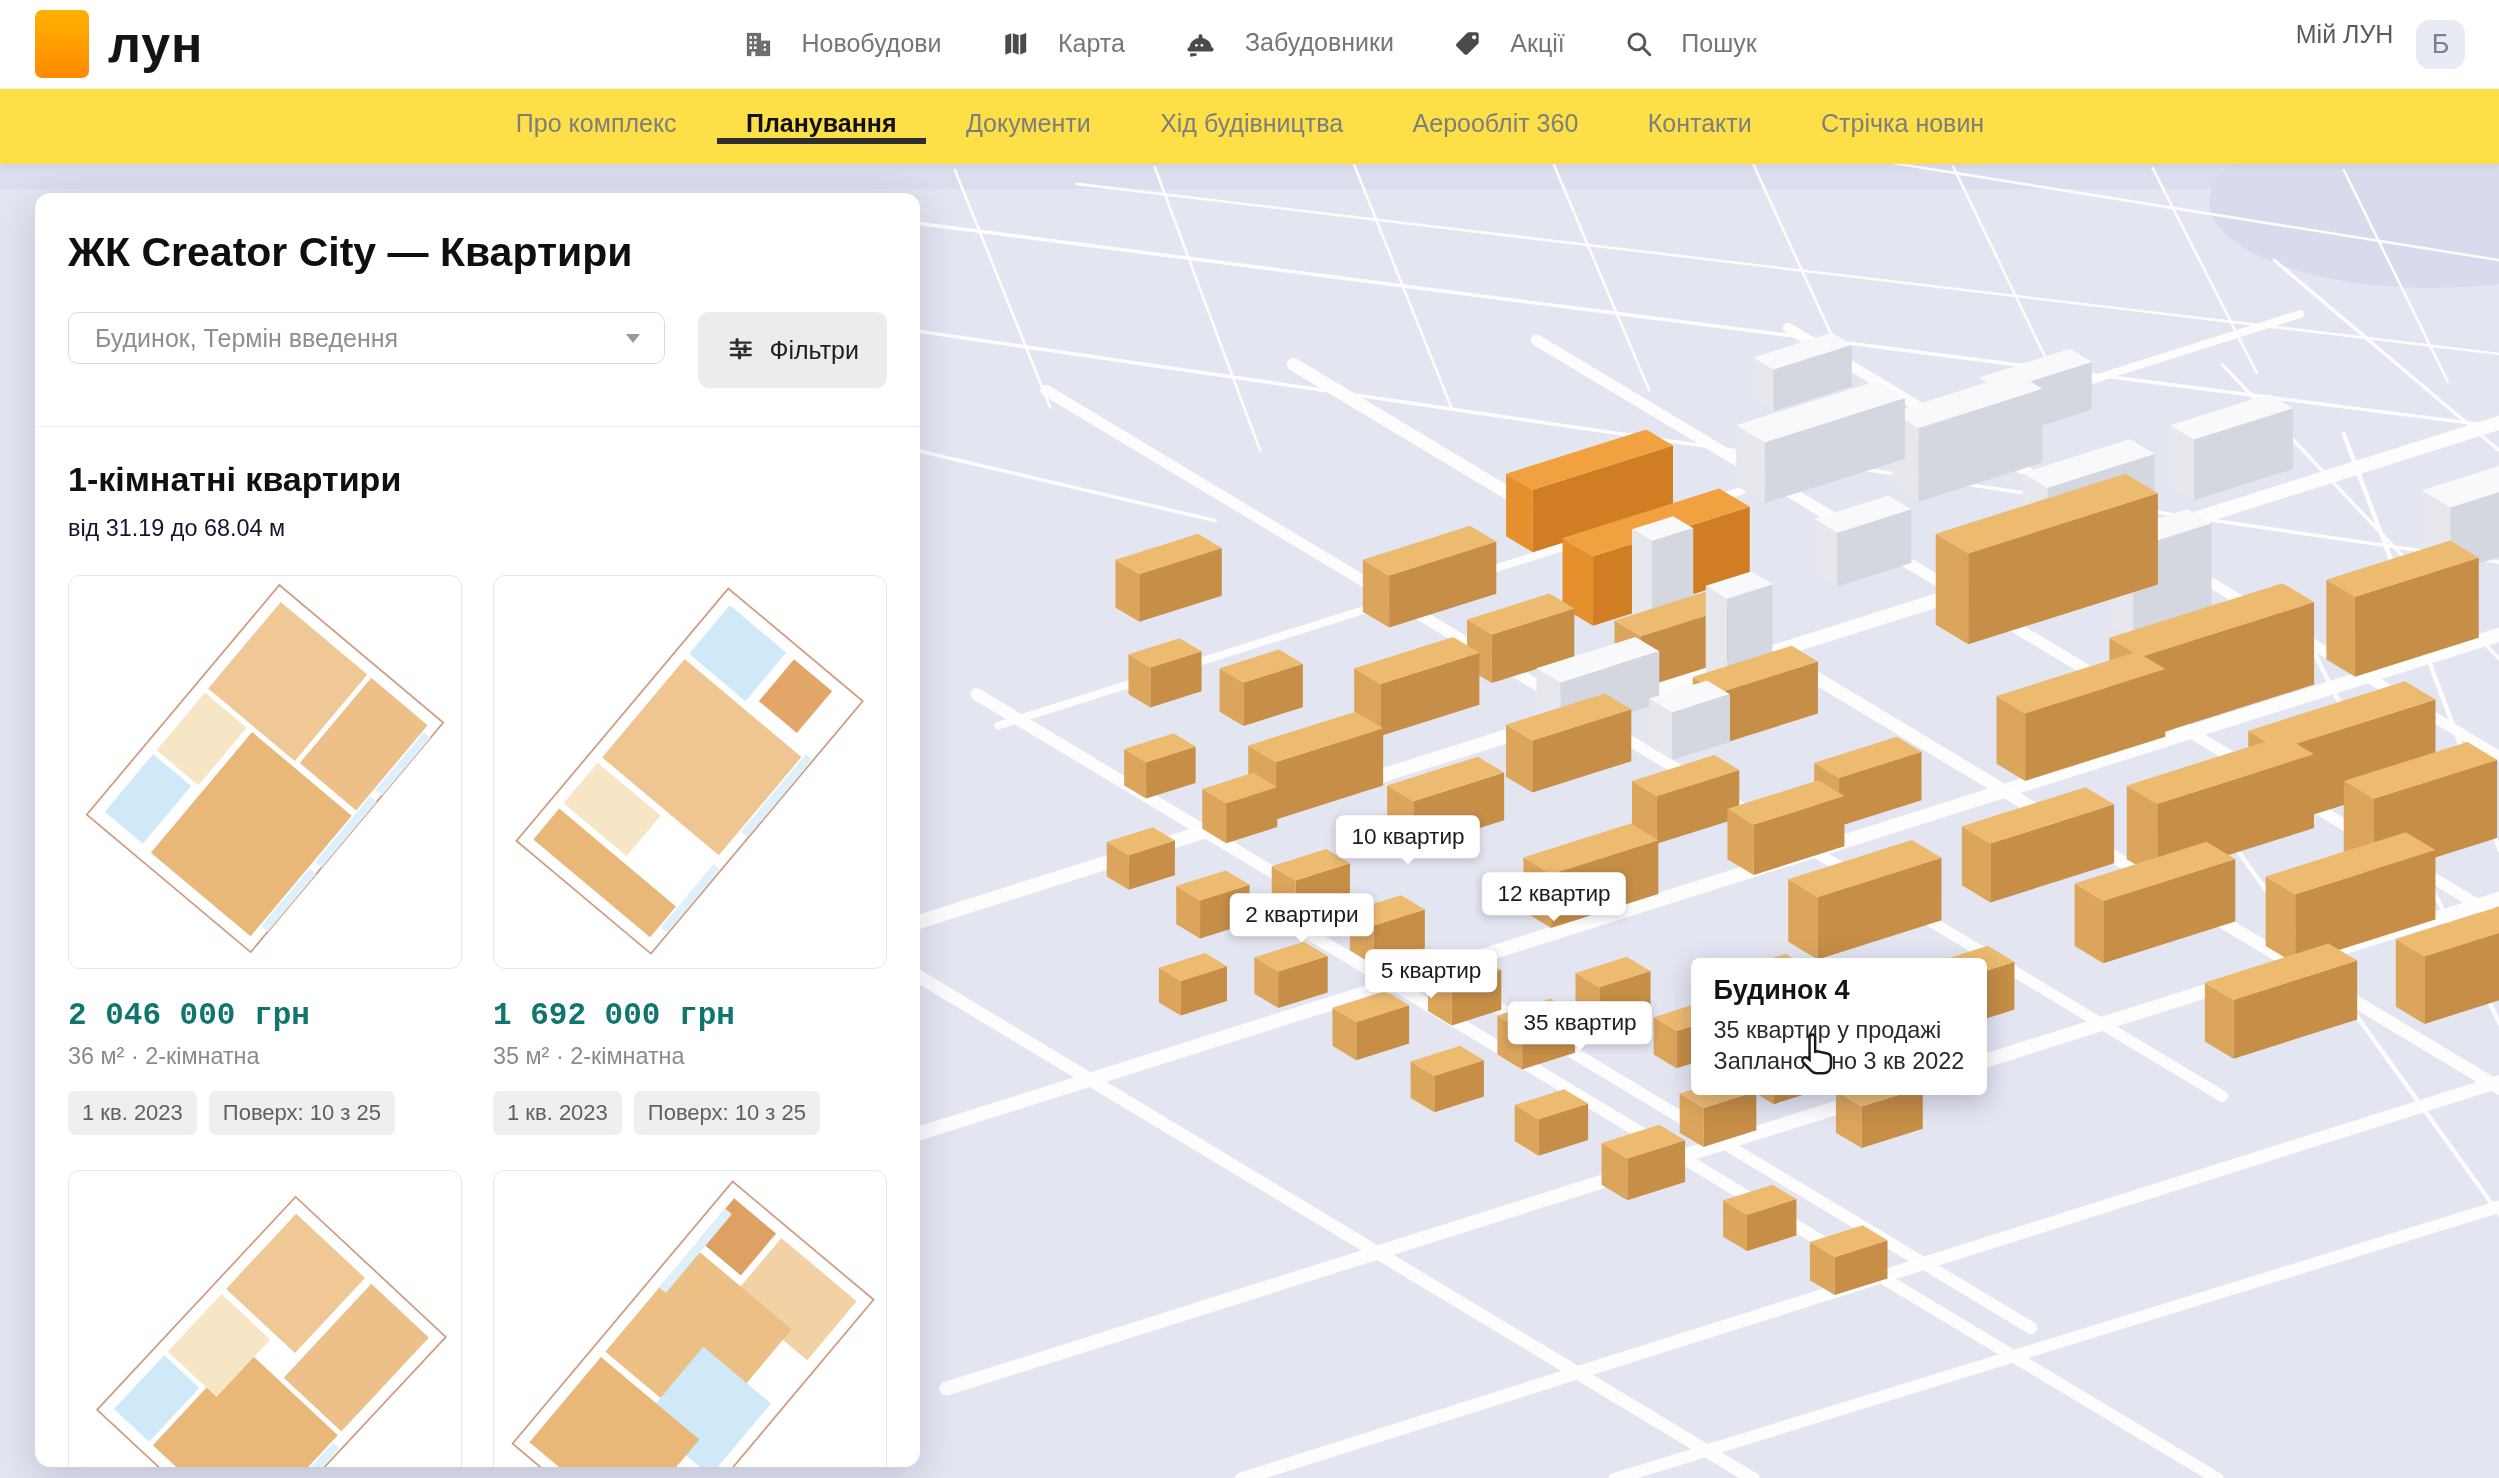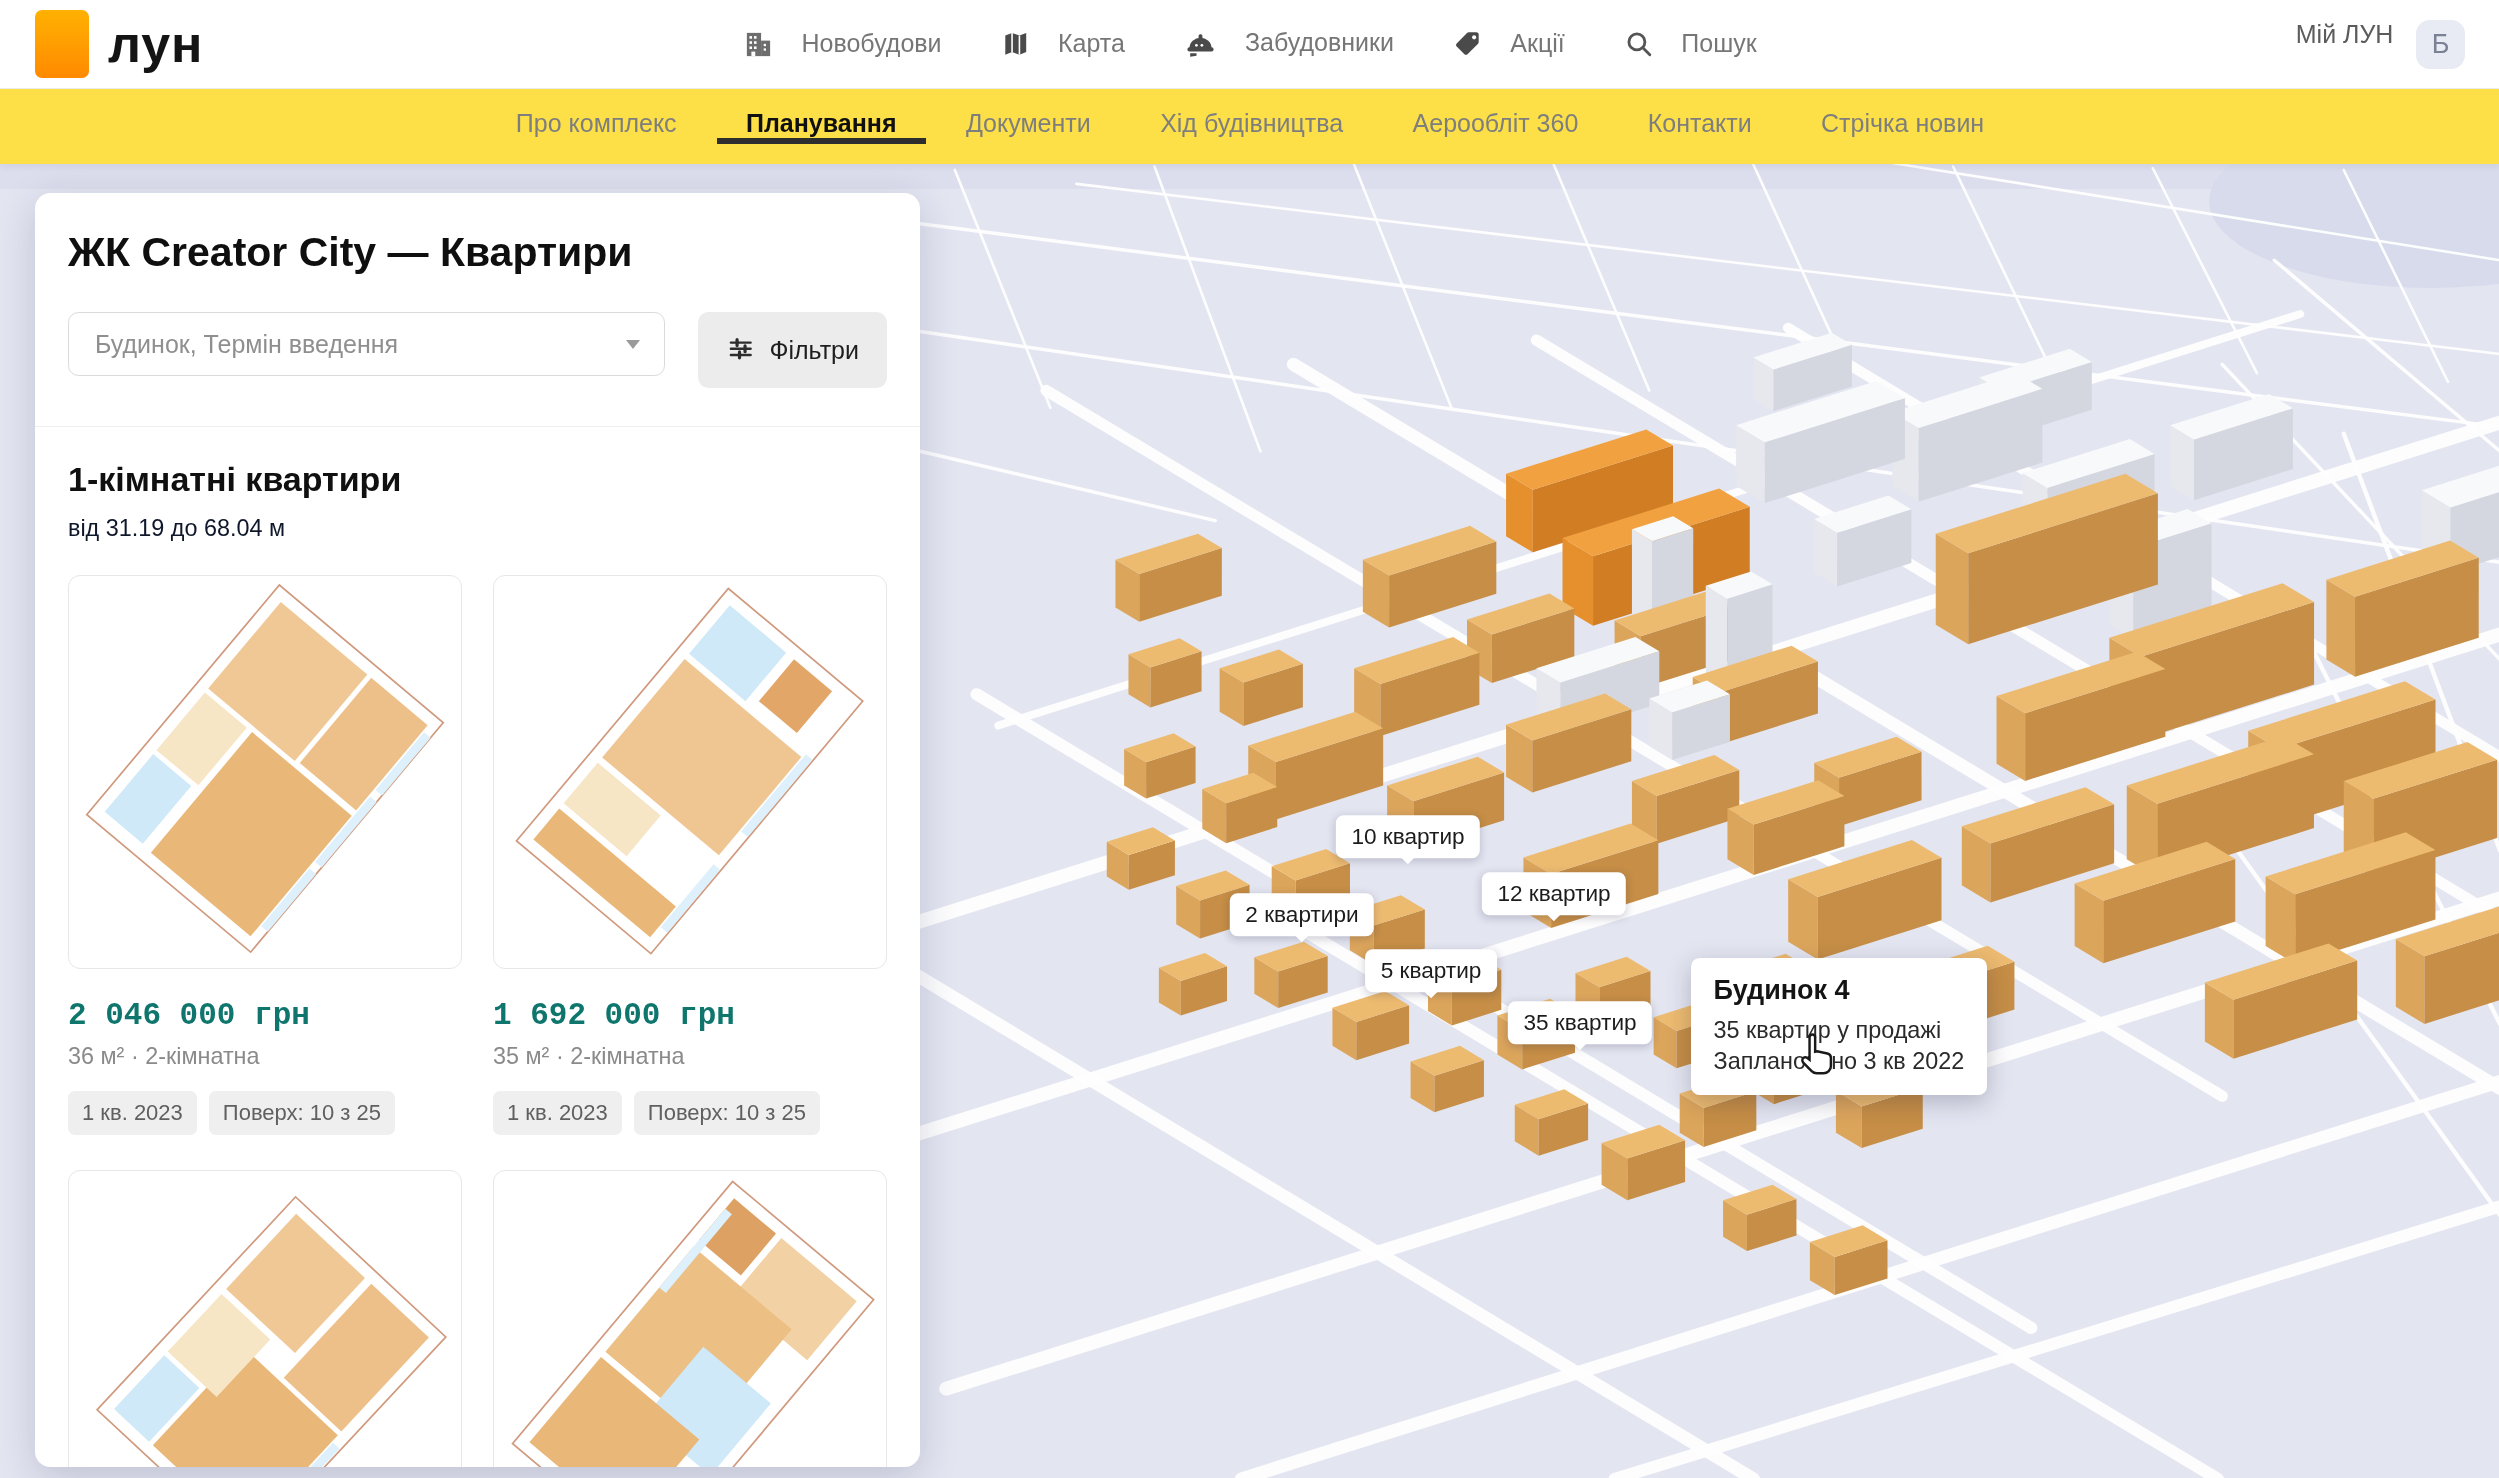--- a/index.html
+++ b/index.html
@@ -45,21 +45,21 @@
   .map-tooltip .tt-line{font-size:23.4px;color:#2a2a2a;line-height:1.3;}
   .cursor-hand{position:absolute;z-index:7;}
 
   
   .panel{position:absolute;left:35px;top:193px;width:885px;height:1274px;background:#fff;
     border-radius:15.6px;box-shadow:0 10.4px 38px rgba(35,40,80,.18);z-index:20;overflow:hidden;
     box-sizing:border-box;}
   .panel-head{padding:36px 33px 38px;border-bottom:1.7px solid #efefef;}
   .panel-title{font-size:41px;font-weight:700;color:#0f0f0f;margin:0 0 36px;}
   .controls{display:flex;gap:33px;}
-  .select{flex:1;height:64px;border:1.7px solid #dadada;border-radius:10.4px;display:flex;
+  .select{flex:1;height:52px;border:1.7px solid #dadada;border-radius:10.4px;display:flex;
     align-items:center;padding:0 26px;box-sizing:border-box;cursor:pointer;position:relative;}
   .select .ph{font-size:25px;color:#8f8f8f;}
   .select .caret{position:absolute;right:24px;top:50%;margin-top:-4.3px;width:0;height:0;
     border-left:7.8px solid transparent;border-right:7.8px solid transparent;border-top:9.5px solid #9a9a9a;}
   .filter-btn{height:76px;background:#ececec;border:none;border-radius:10.4px;display:flex;
     align-items:center;gap:14px;padding:0 28px;cursor:pointer;}
   .filter-btn .lbl{font-size:25px;color:#1e1e1e;font-weight:500;}
 
   .panel-body{padding:33px 33px 0;}
   .sec-heading{font-size:34px;font-weight:700;color:#101010;margin:0 0 15.6px;}

